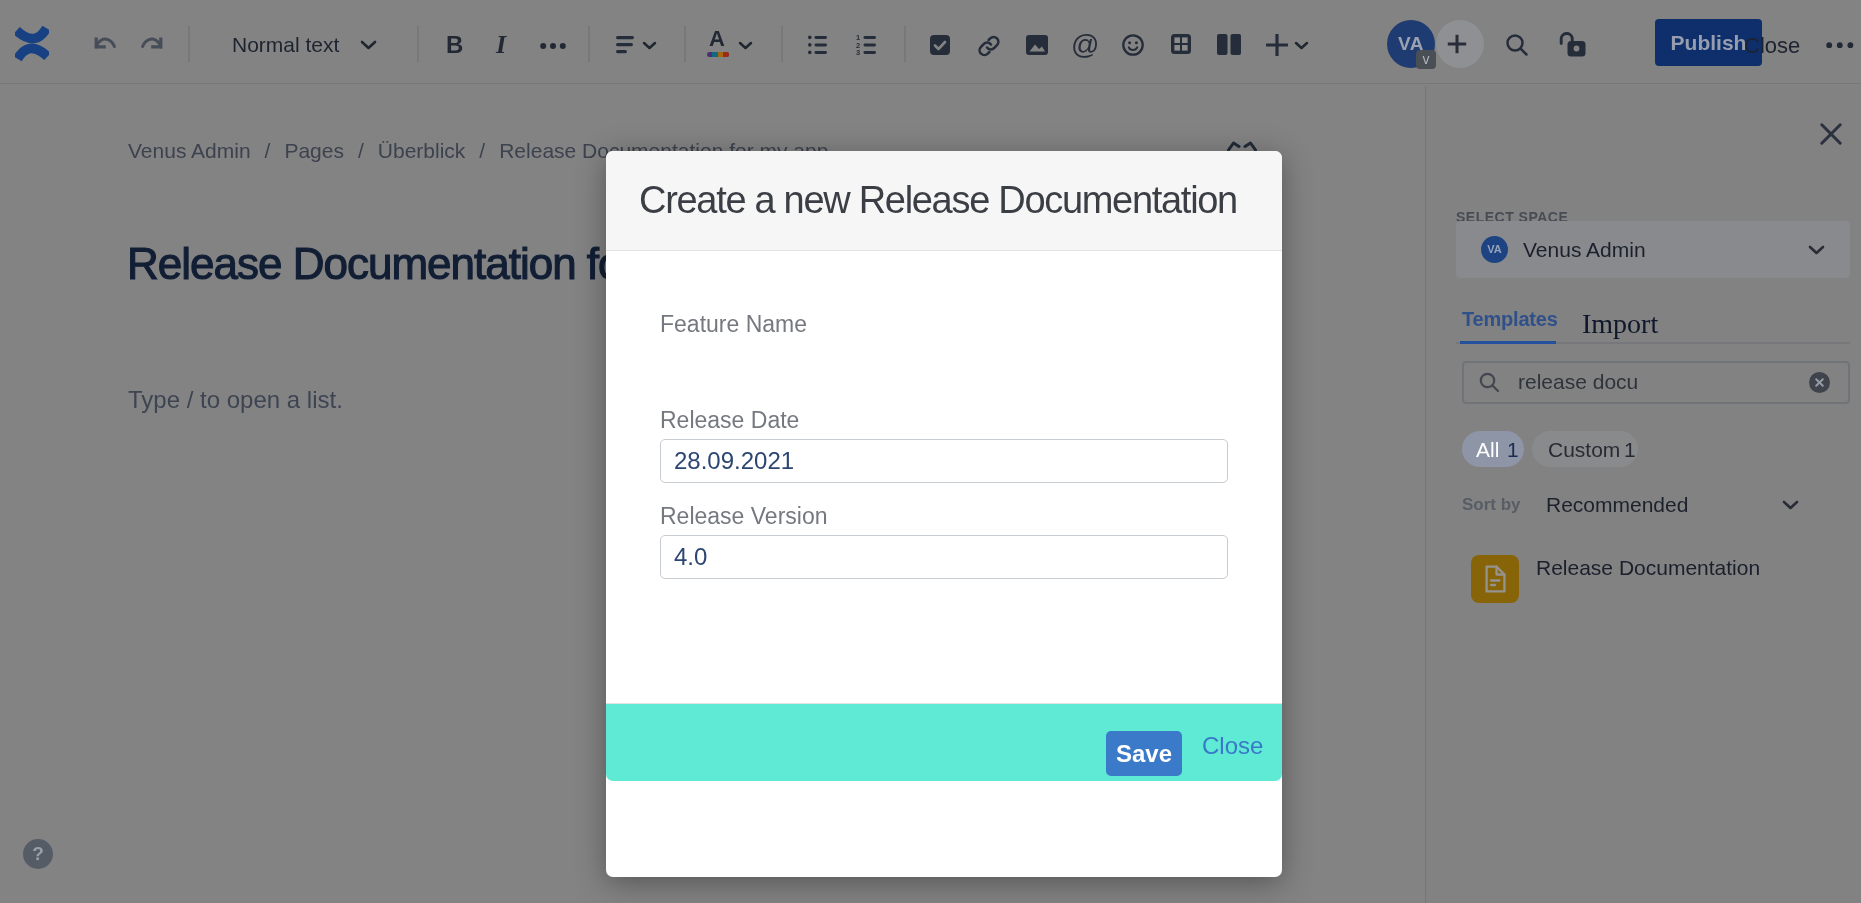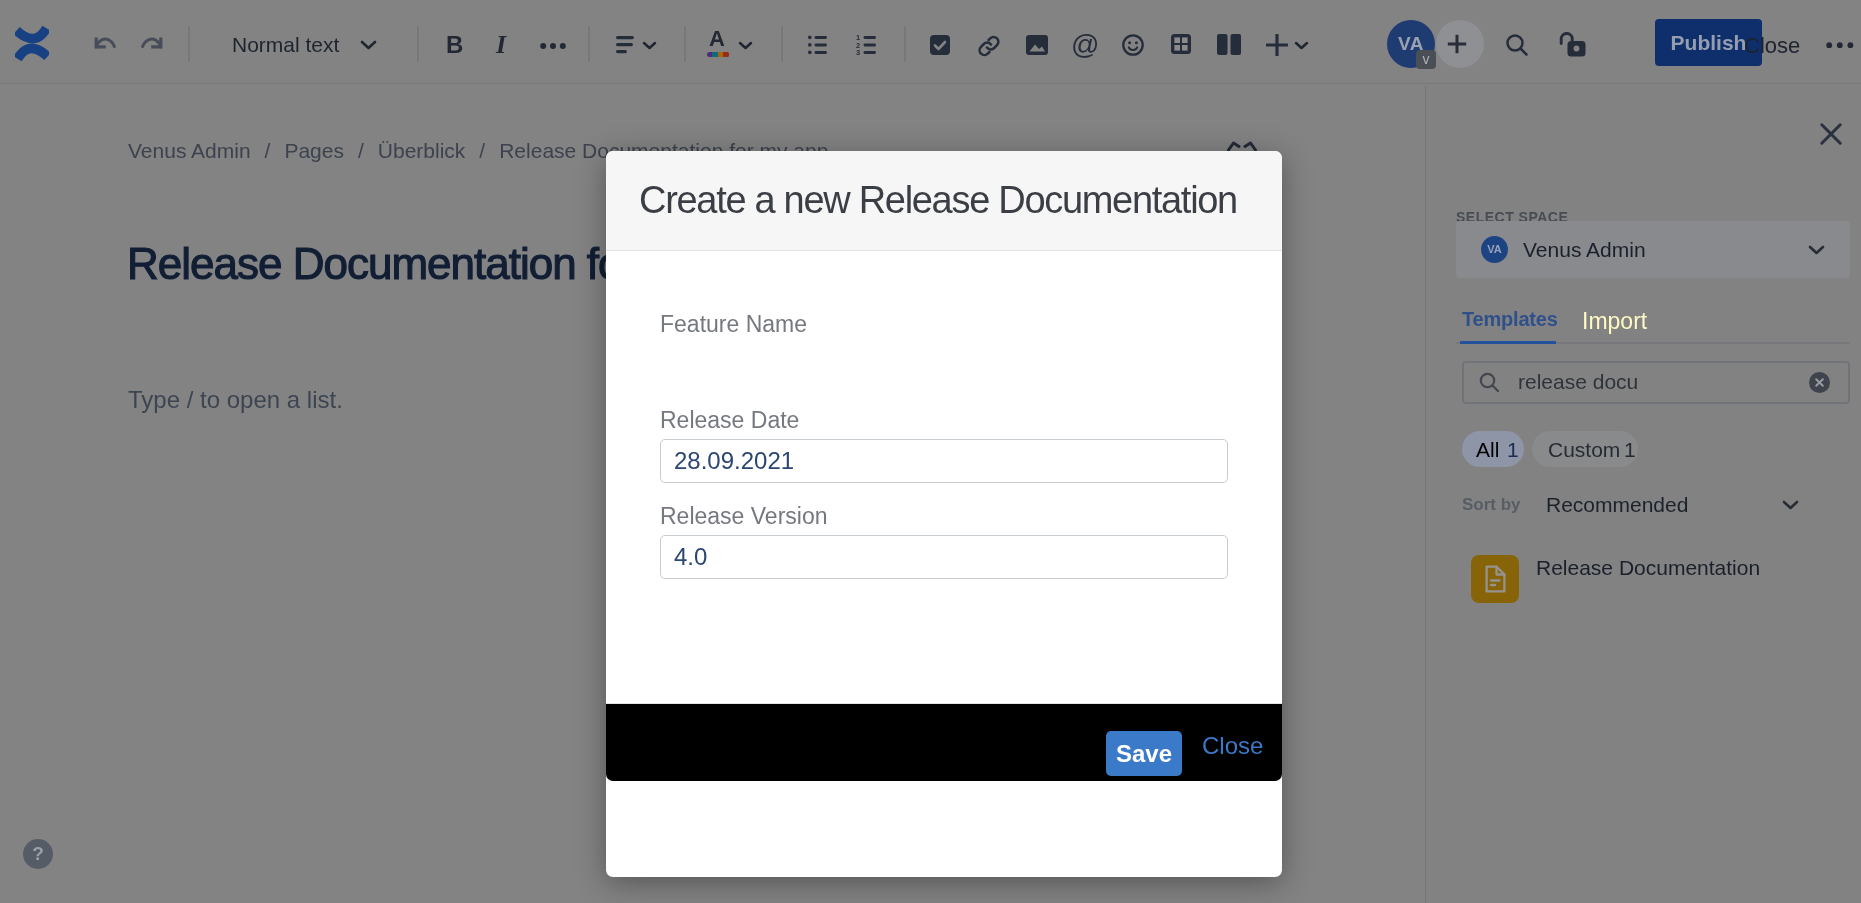--- a/index.html
+++ b/index.html
@@ -25,21 +25,21 @@
   
 
   .sb { position:absolute; }
 
   
   #modal { position:absolute; left:606px; top:151px; width:676px; height:726px; background:#ffffff; border-radius:7px; box-shadow:0 6px 30px rgba(0,0,0,0.35); z-index:20; }
   #mhead { position:absolute; left:0; top:0; width:100%; height:100px; background:#f6f6f6; border-bottom:1px solid #e3e3e3; border-radius:7px 7px 0 0; }
   #mtitle { position:absolute; left:33px; top:28px; font-size:38px; letter-spacing:-1.3px; color:#3b3f45; white-space:nowrap; }
   .mlabel { position:absolute; left:54px; font-size:23px; color:#75797f; }
   .minput { position:absolute; left:54px; width:568px; height:44px; border:1px solid #c7ccd2; border-radius:5px; background:#fff; font-size:24px; color:#2c4672; line-height:42px; padding-left:13px; }
-  #mfoot { position:absolute; left:0; top:552px; width:100%; height:78px; background:#000000; border-top:1px solid #e3e3e3; border-radius:0 0 7px 7px; }
+  #mfoot { position:absolute; left:0; top:552px; width:100%; height:78px; background:#5eead4; border-top:1px solid #e3e3e3; border-radius:0 0 7px 7px; }
   #savebtn { position:absolute; left:500px; top:27px; width:76px; height:45px; background:#3a7ac8; border-radius:5px; color:#ffffff; font-size:24px; font-weight:bold; text-align:center; line-height:45px; }
   #closelink { position:absolute; left:596px; top:28px; font-size:24px; color:#3a78c8; }
 </style>
 </head>
 <body>
 
 <div id="topbar">
 
   <svg class="abs" style="left:15px;top:25px" width="34" height="37" viewBox="0 0 34 37">
     <g fill="none" stroke="#174182" stroke-width="9.6">
@@ -216,38 +216,38 @@
   <div class="sb" style="left:30px;top:100px;font-size:14px;font-weight:bold;letter-spacing:0.5px;color:#474c54;margin-top:23px;">SELECT SPACE</div>
 
   <div class="sb" style="left:30px;top:135px;width:394px;height:57px;background:#898a8d;border-radius:4px;"></div>
   <div class="sb" style="left:55px;top:150px;width:27px;height:27px;border-radius:50%;background:#1d4382;color:#97a3bc;font-size:11px;font-weight:bold;text-align:center;line-height:27px;">VA</div>
   <div class="sb" style="left:97px;top:152px;font-size:21px;color:#1b212c;">Venus Admin</div>
   <svg class="sb" style="left:382px;top:159px" width="17" height="10" viewBox="0 0 17 10">
     <path d="M2 2 L8.5 8 L15 2" fill="none" stroke="#272c35" stroke-width="2.6" stroke-linecap="round" stroke-linejoin="round"></path>
   </svg>
 
   <div class="sb" style="left:36px;top:222px;font-size:20px;font-weight:bold;letter-spacing:-0.2px;color:#30508a;">Templates</div>
-  <div class="sb" style="left:156px;top:222px;font-size:23px;color:#fef9c3;">Import</div>
+  <div class="sb" style="left:156px;top:222px;font-size:28px;color:#0f172a;font-family:Liberation Serif, serif;">Import</div>
   <div class="sb" style="left:30px;top:256px;width:394px;height:2px;background:#77787b;"></div>
   <div class="sb" style="left:34px;top:255px;width:96px;height:3px;background:#24509c;"></div>
 
   <div class="sb" style="left:36px;top:275px;width:388px;height:43px;border:2px solid #707378;border-radius:4px;"></div>
   <svg class="sb" style="left:53px;top:286px" width="21" height="21" viewBox="0 0 21 21">
     <circle cx="8.5" cy="8.5" r="6.7" fill="none" stroke="#43474e" stroke-width="2.2"></circle>
     <line x1="13.5" y1="13.5" x2="19" y2="19" stroke="#43474e" stroke-width="2.2" stroke-linecap="round"></line>
   </svg>
   <div class="sb" style="left:92px;top:284px;font-size:21px;color:#2f343b;">release docu</div>
   <div class="sb" style="left:383px;top:286px;width:21px;height:21px;border-radius:50%;background:#3f434b;"></div>
   <svg class="sb" style="left:388px;top:291px" width="11" height="11" viewBox="0 0 10 10">
     <line x1="2" y1="2" x2="8" y2="8" stroke="#979ca4" stroke-width="1.8" stroke-linecap="round"></line>
     <line x1="8" y1="2" x2="2" y2="8" stroke="#979ca4" stroke-width="1.8" stroke-linecap="round"></line>
   </svg>
 
   <div class="sb" style="left:36px;top:345px;width:62px;height:36px;background:#8e95a6;border-radius:19px;"></div>
-  <div class="sb" style="left:50px;top:352px;font-size:21px;color:#000000;">All</div>
+  <div class="sb" style="left:50px;top:352px;font-size:21px;color:#ffffff;">All</div>
   <div class="sb" style="left:81px;top:352px;font-size:21px;color:#1b2d52;">1</div>
   <div class="sb" style="left:106px;top:345px;width:106px;height:36px;background:#898a8c;border-radius:19px;"></div>
   <div class="sb" style="left:122px;top:352px;font-size:21px;color:#272c34;">Custom</div>
   <div class="sb" style="left:198px;top:352px;font-size:21px;color:#252a32;">1</div>
 
   <div class="sb" style="left:36px;top:409px;font-size:17px;font-weight:bold;color:#575c65;">Sort by</div>
   <div class="sb" style="left:120px;top:407px;font-size:21px;color:#1c222c;">Recommended</div>
   <svg class="sb" style="left:356px;top:414px" width="17" height="10" viewBox="0 0 17 10">
     <path d="M2 2 L8.5 8 L15 2" fill="none" stroke="#272c35" stroke-width="2.6" stroke-linecap="round" stroke-linejoin="round"></path>
   </svg>

